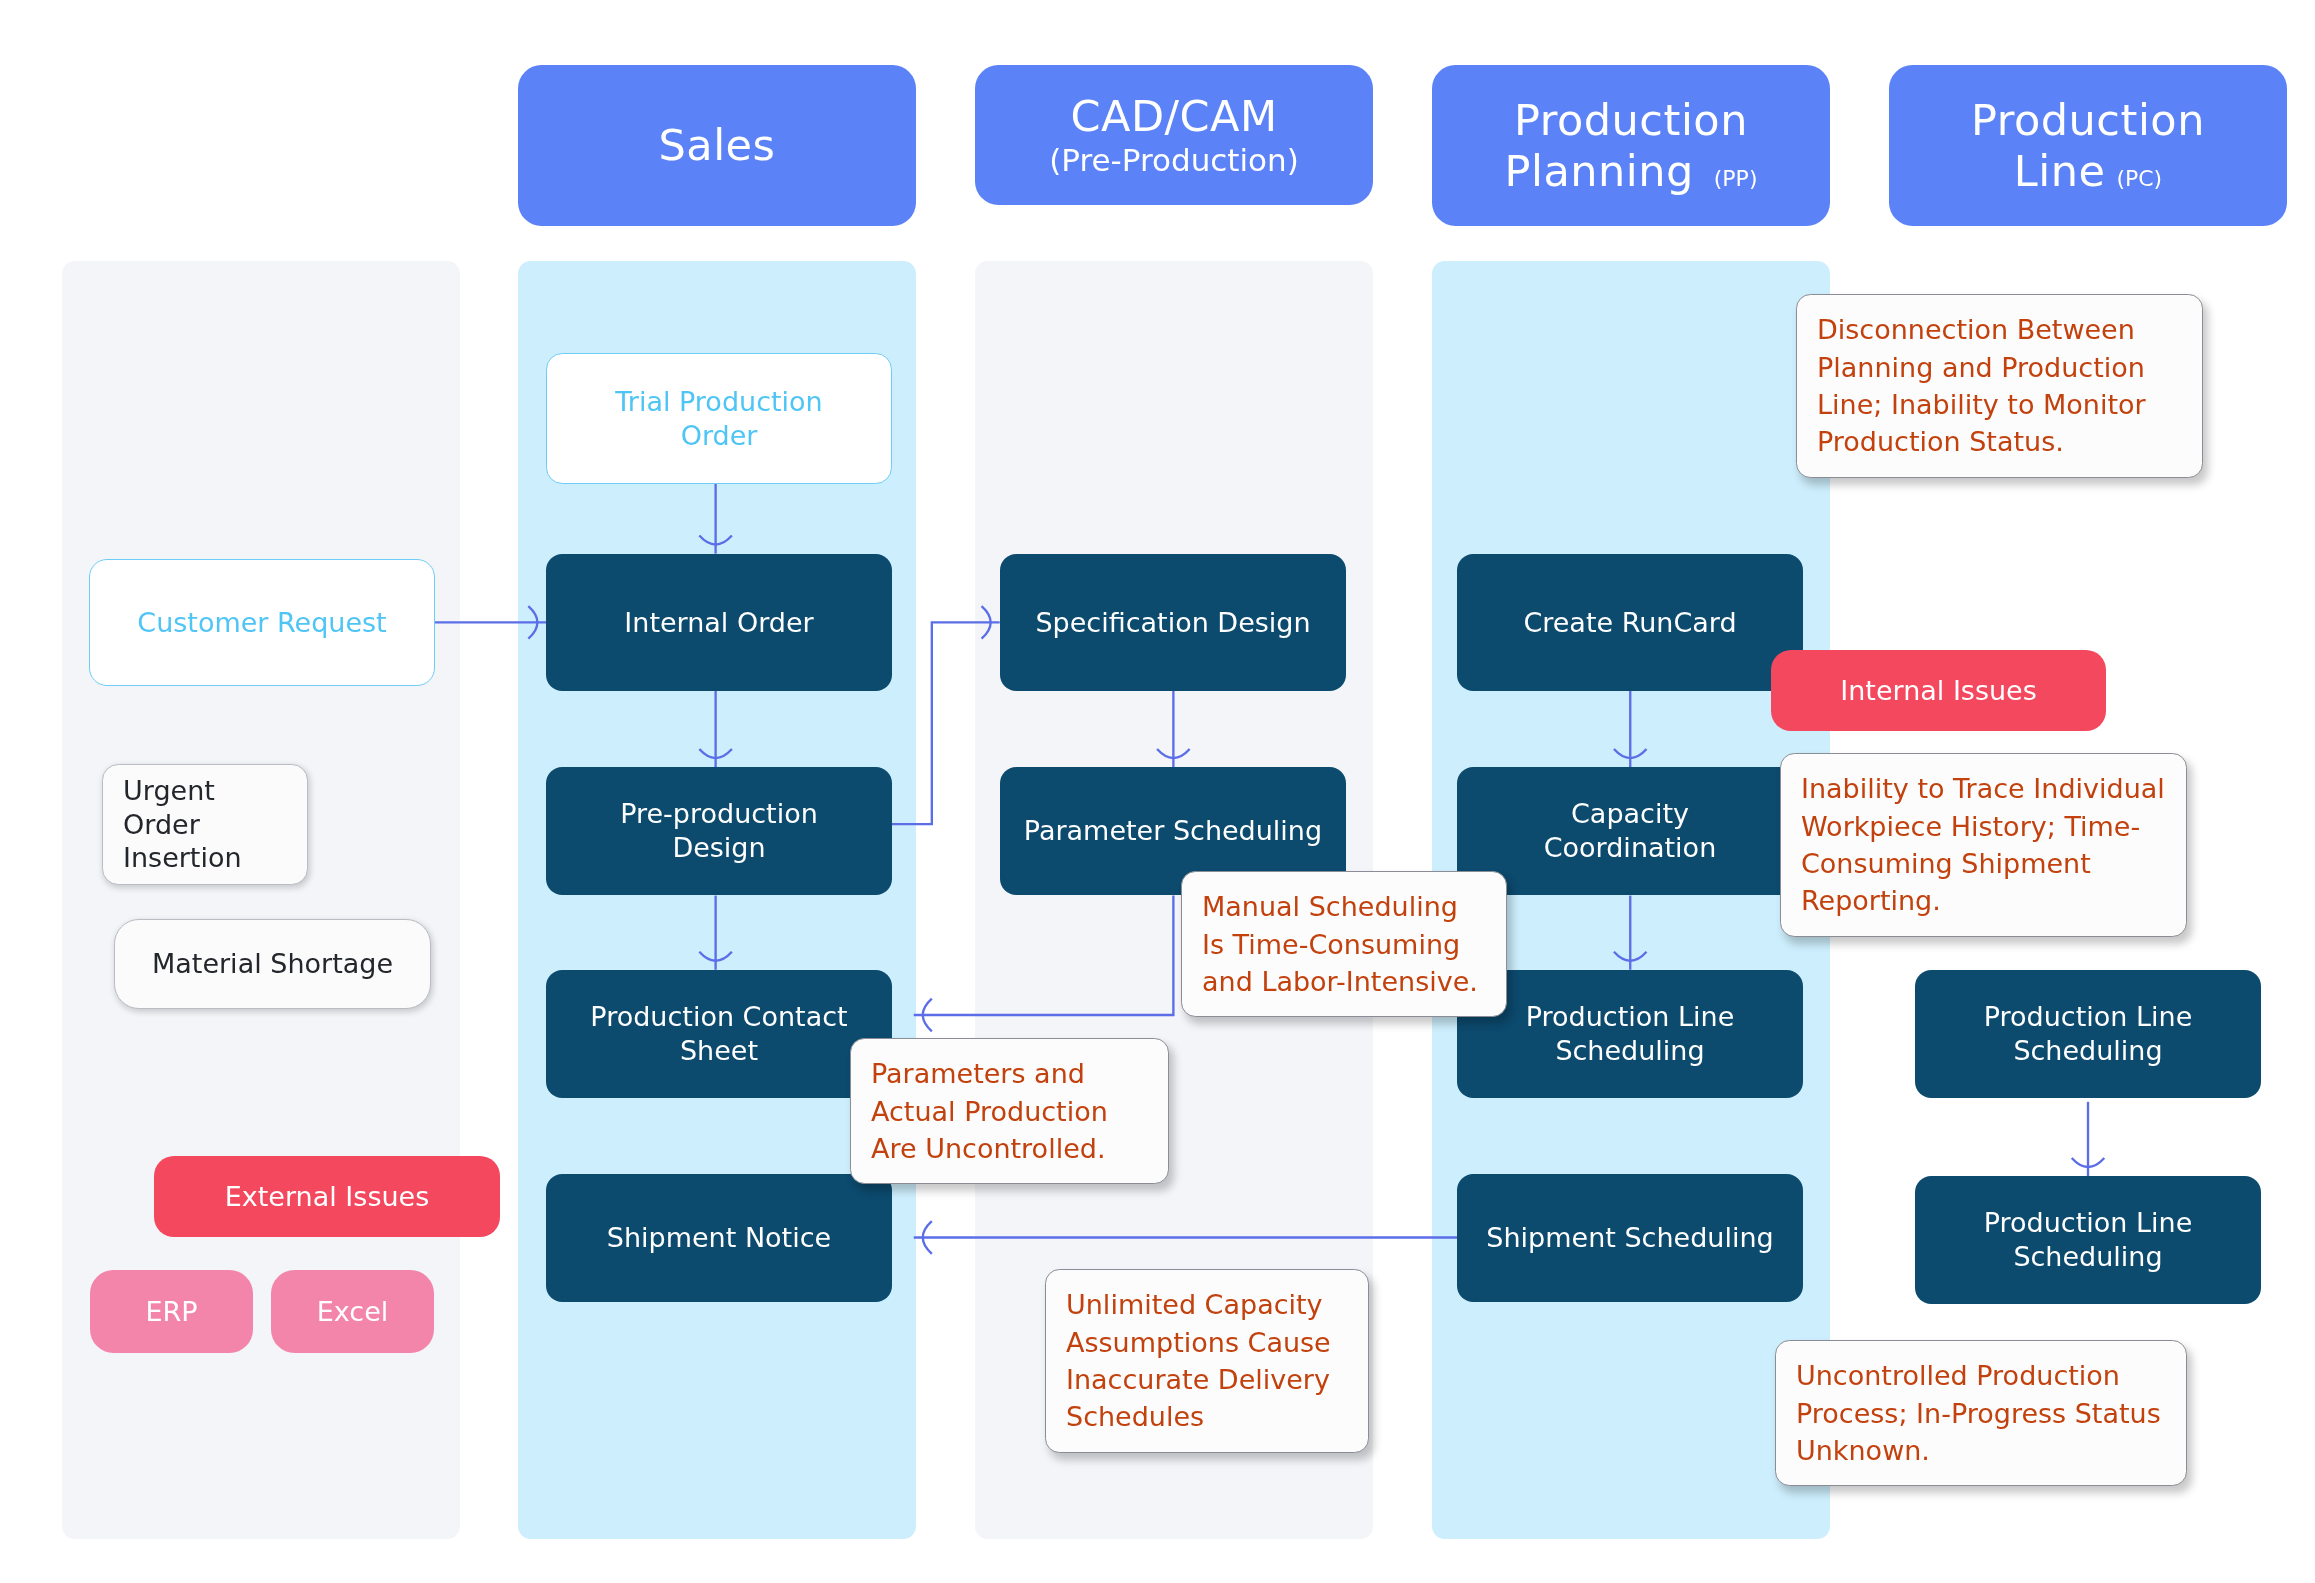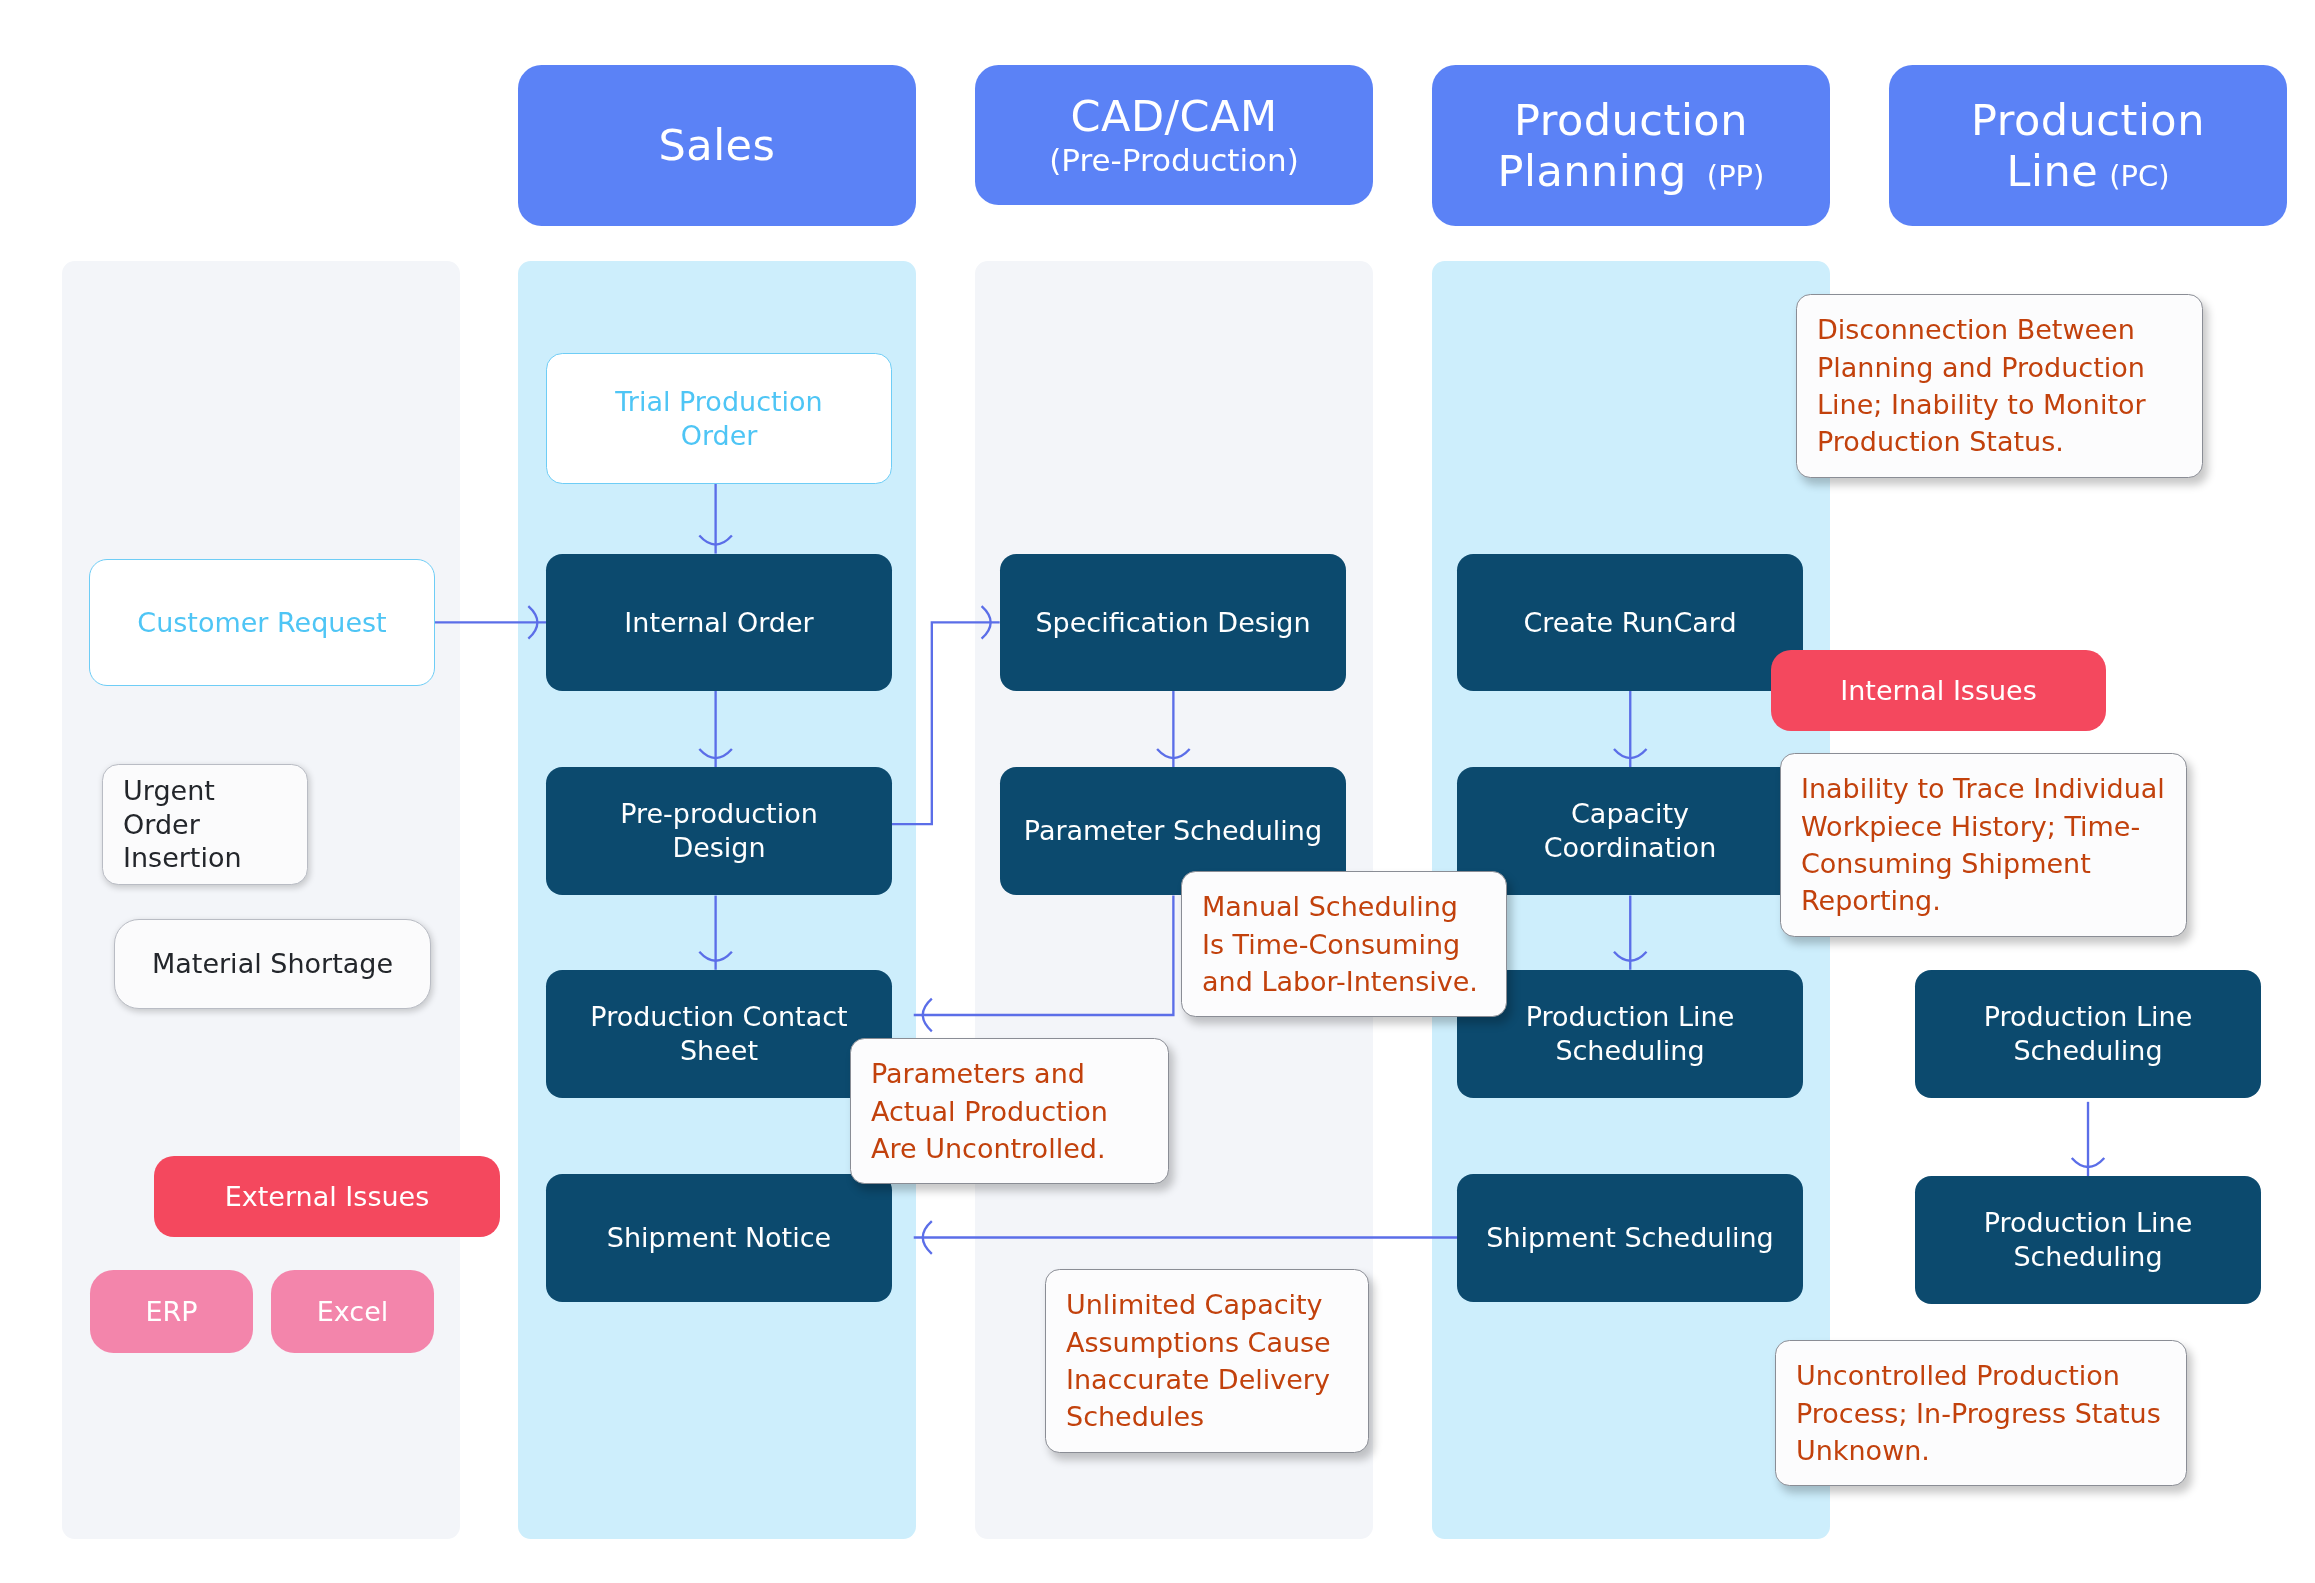--- a/index.html
+++ b/index.html
@@ -25,21 +25,21 @@
     display: flex;
     flex-direction: column;
     align-items: center;
     justify-content: center;
     text-align: center;
     line-height: 1.18;
     padding: 7.2px 9px;
   }
   .col-header .ch-main { font-size: 43px; font-weight: 400; letter-spacing: 0.5px; }
   .col-header .ch-sub  { font-size: 31px; font-weight: 400; }
-  .col-header .ch-inline-sub { font-size: 29px; }
+  .col-header .ch-inline-sub { font-size: 22px; }
 
   
   .lane {
     position: absolute;
     border-radius: 12.7px;
   }
   .lane.grey { background: #f3f5f9; }
   .lane.blue { background: #cdeefc; }
   .lane.white { background: #ffffff; }
 

